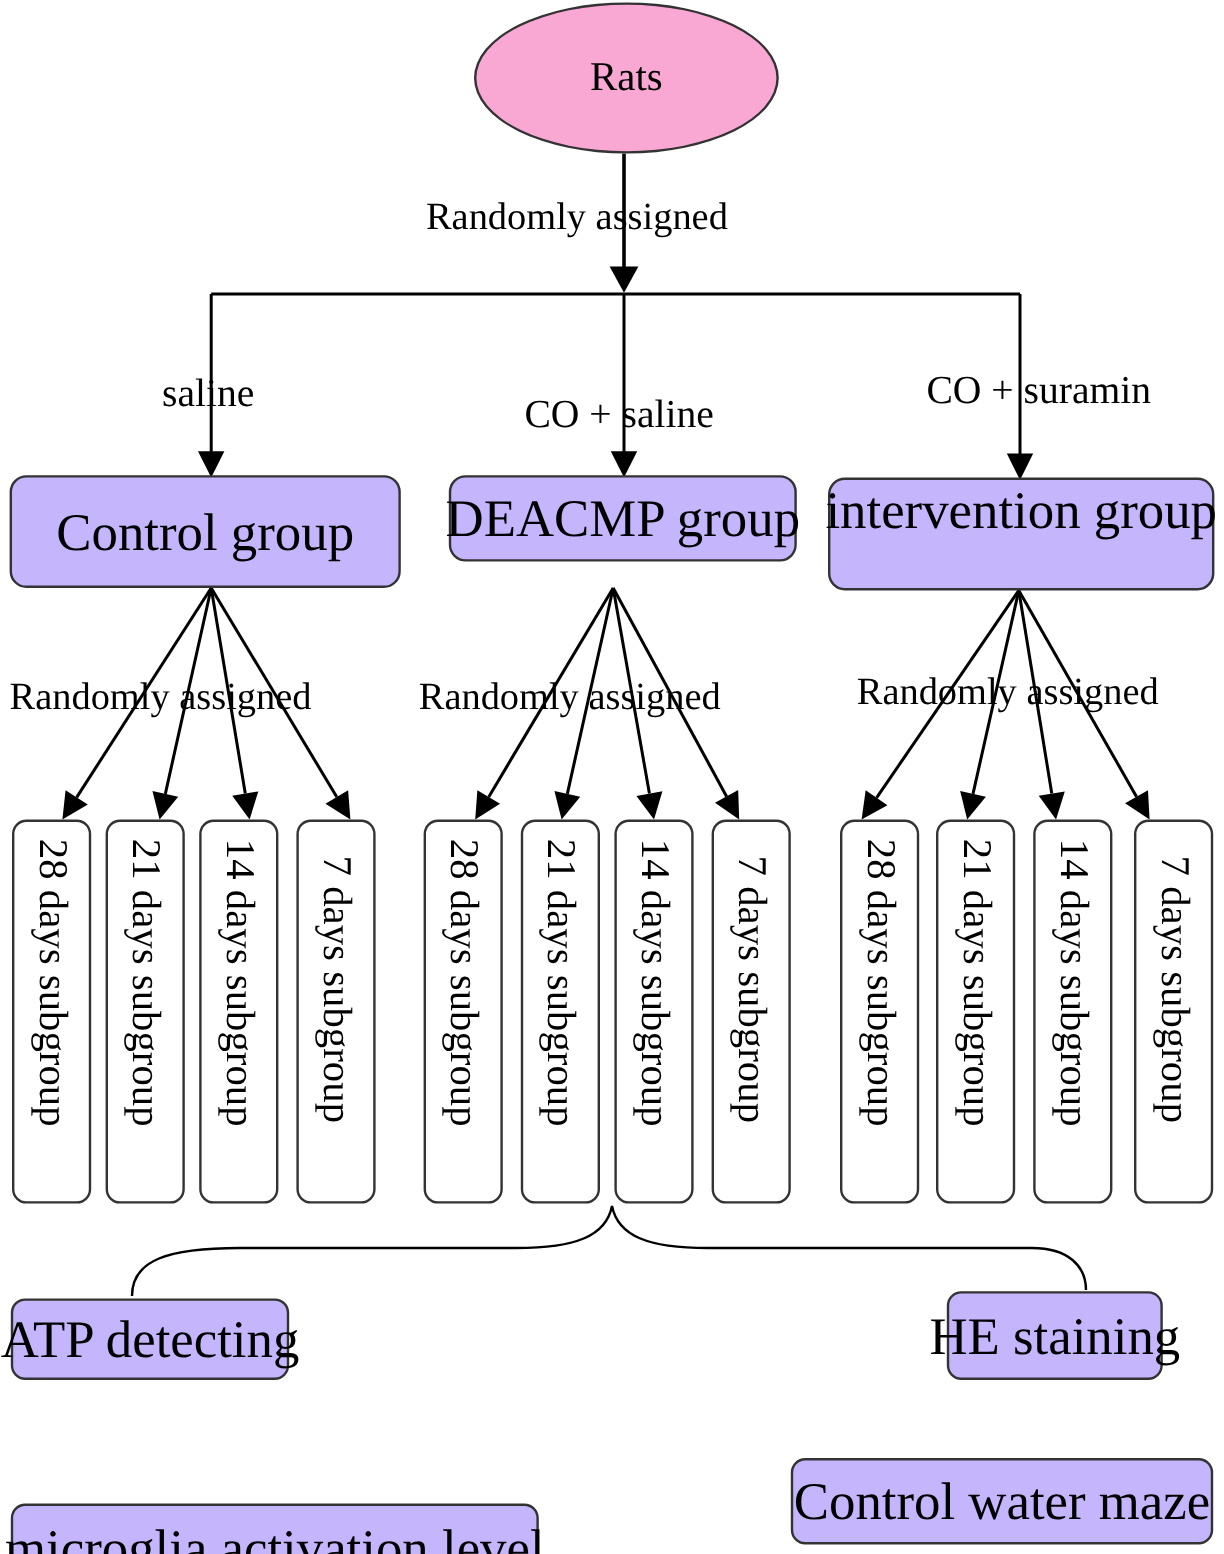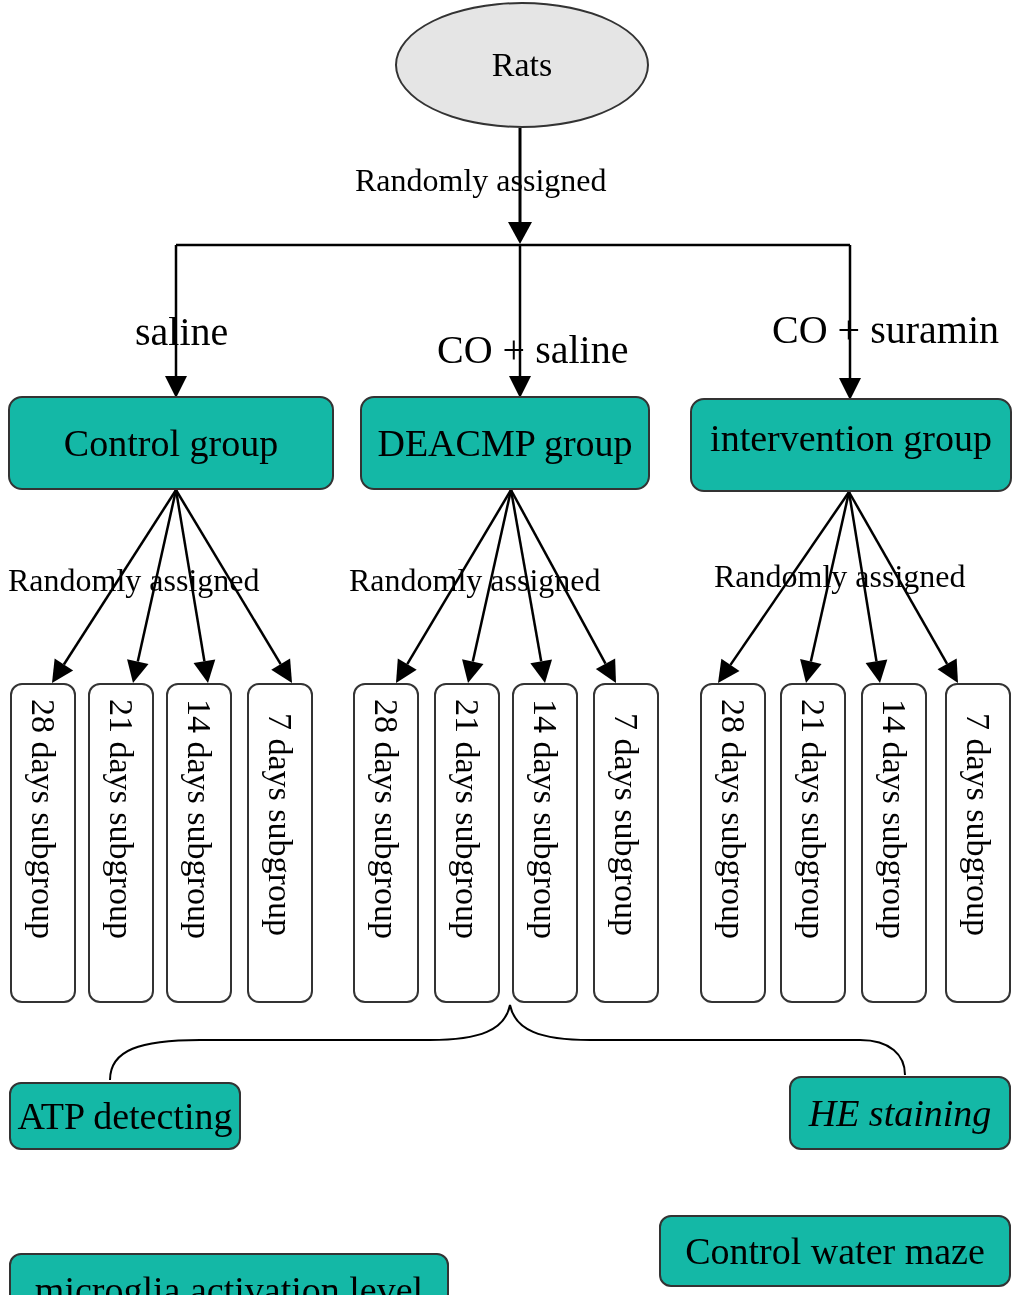--- a/index.html
+++ b/index.html
@@ -1,29 +1,29 @@
 <!DOCTYPE html>
 <html><head>
 <meta charset="utf-8">
 <style>
   html, body { margin: 0; padding: 0; background: #ffffff; }
   body { width: 1020px; height: 1295px; position: relative; overflow: hidden;
          font-family: "Liberation Serif", "DejaVu Serif", serif; color: #000; }
   #canvas { position: absolute; left: 0; top: 0; width: 1020px; height: 1295px; }
-  .lbl { position: absolute; font-size: 40px; white-space: nowrap; line-height: 1; }
-  .box { position: absolute; border: 2px solid #333; border-radius: 14px; background: #14b8a6;
+  .lbl { position: absolute; font-size: 33px; white-space: nowrap; line-height: 1; }
+  .box { position: absolute; border: 2px solid #333; border-radius: 14px; background: #c4b5fd;
          box-sizing: border-box; display: flex; align-items: center; justify-content: center;
-         font-size: 38px; white-space: nowrap; }
+         font-size: 44px; white-space: nowrap; }
   .sub { position: absolute; border: 2px solid #333; border-radius: 12px; background: #fff;
          box-sizing: border-box; width: 66px; height: 320px; }
   .sub span { position: absolute; left: 50%; top: 14px; writing-mode: vertical-rl;
               transform: translateX(-50%); font-size: 34px; white-space: nowrap; line-height: 1; }
   .ellipse { position: absolute; left: 395px; top: 2px; width: 254px; height: 126px;
              border: 2px solid #333; border-radius: 50%; box-sizing: border-box;
-             display: flex; align-items: center; justify-content: center; font-size: 34px; background:#e5e5e5; }
+             display: flex; align-items: center; justify-content: center; font-size: 34px; background:#f9a8d4; }
 </style>
 </head>
 <body>
 
 <svg id="canvas" xmlns="http://www.w3.org/2000/svg" width="1020" height="1295">
   <defs>
     <marker id="arr" viewBox="0 0 10 10" refX="9" refY="5" markerWidth="9" markerHeight="9" orient="auto-start-reverse" markerUnits="userSpaceOnUse">
       <path d="M0,0 L10,5 L0,10 z" fill="#000"></path>
     </marker>
   </defs>
@@ -73,24 +73,24 @@
   </div>
 <div class="lbl" style="left:355px; top:164px; font-size:32px;">Randomly assigned</div>
 
 <div class="lbl" style="left:135px; top:312px;">saline</div>
 <div class="lbl" style="left:437px; top:314px;margin-top:16px;">CO + saline</div>
 <div class="lbl" style="left:772px; top:310px;">CO + suramin</div>
 
 <div class="box" style="left:8px; top:396px; width:326px; height:94px;">
     <span>Control group</span>
   </div>
-<div class="box" style="left:360px; top:396px; width:290px; height:94px;">
+<div class="box" style="left:374px; top:396px; width:290px; height:72px;">
     <span>DEACMP group</span>
   </div>
-<div class="box" style="left:690px; top:398px; width:322px; height:94px; align-items:flex-start; padding-top:16px;">
+<div class="box" style="left:690px; top:398px; width:322px; height:94px; align-items:flex-start; padding-top:0;">
     <span>intervention group</span>
   </div>
 
 <div class="lbl" style="left:8px; top:564px; font-size:32px;">Randomly assigned</div>
 <div class="lbl" style="left:349px; top:564px; font-size:32px;">Randomly assigned</div>
 <div class="lbl" style="left:714px; top:560px; font-size:32px;">Randomly assigned</div>
 
 <div class="sub" style="left:10px; top:683px;">
     <span>28 days subgroup</span>
   </div>
@@ -126,21 +126,21 @@
 <div class="sub" style="left:861px; top:683px;">
     <span>14 days subgroup</span>
   </div>
 <div class="sub" style="left:945px; top:683px;">
     <span style="top:28px;">7 days subgroup</span>
   </div>
 
 <div class="box" style="left:9px; top:1082px; width:232px; height:68px; border-radius:12px;">
     <span>ATP detecting</span>
   </div>
-<div class="box" style="left:789px; top:1076px; width:222px; height:74px; border-radius:12px;font-style:italic;">
+<div class="box" style="left:789px; top:1076px; width:180px; height:74px; border-radius:12px;">
     <span>HE staining</span>
   </div>
 <div class="box" style="left:9px; top:1215px; width:440px; height:74px; border-radius:12px;margin-top:38px;">
     <span>microglia activation level</span>
   </div>
 <div class="box" style="left:659px; top:1215px; width:352px; height:72px; border-radius:12px;">
     <span>Control water maze</span>
   </div>
 
 </body></html>

